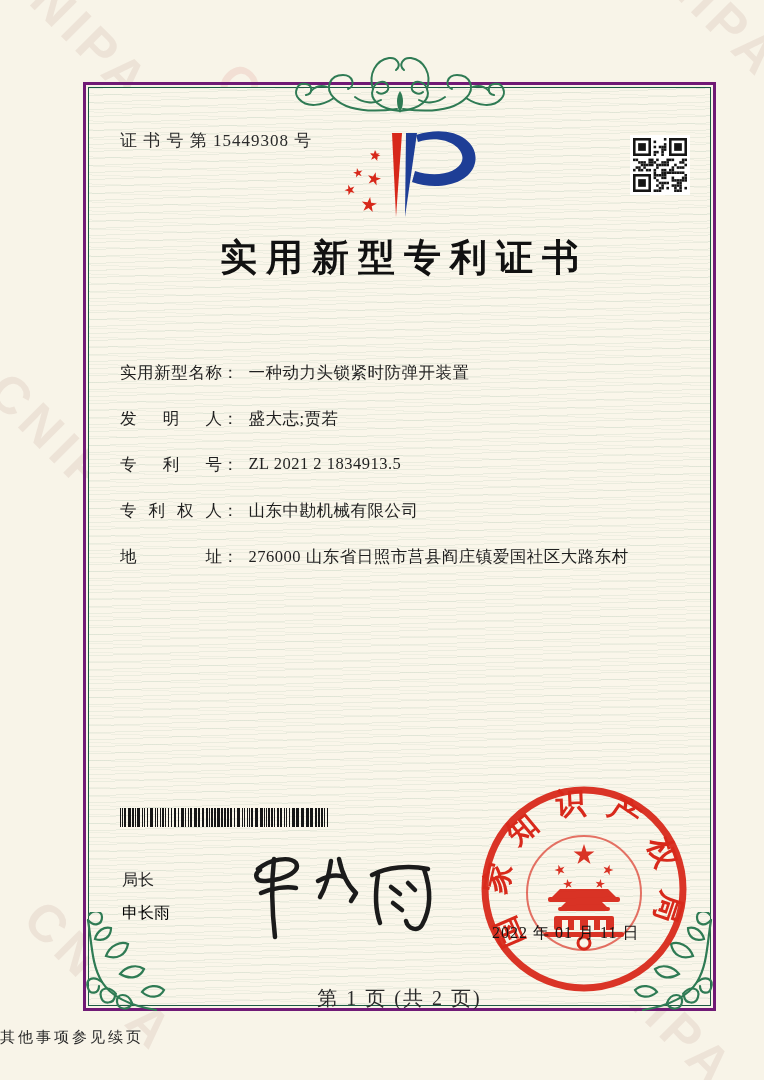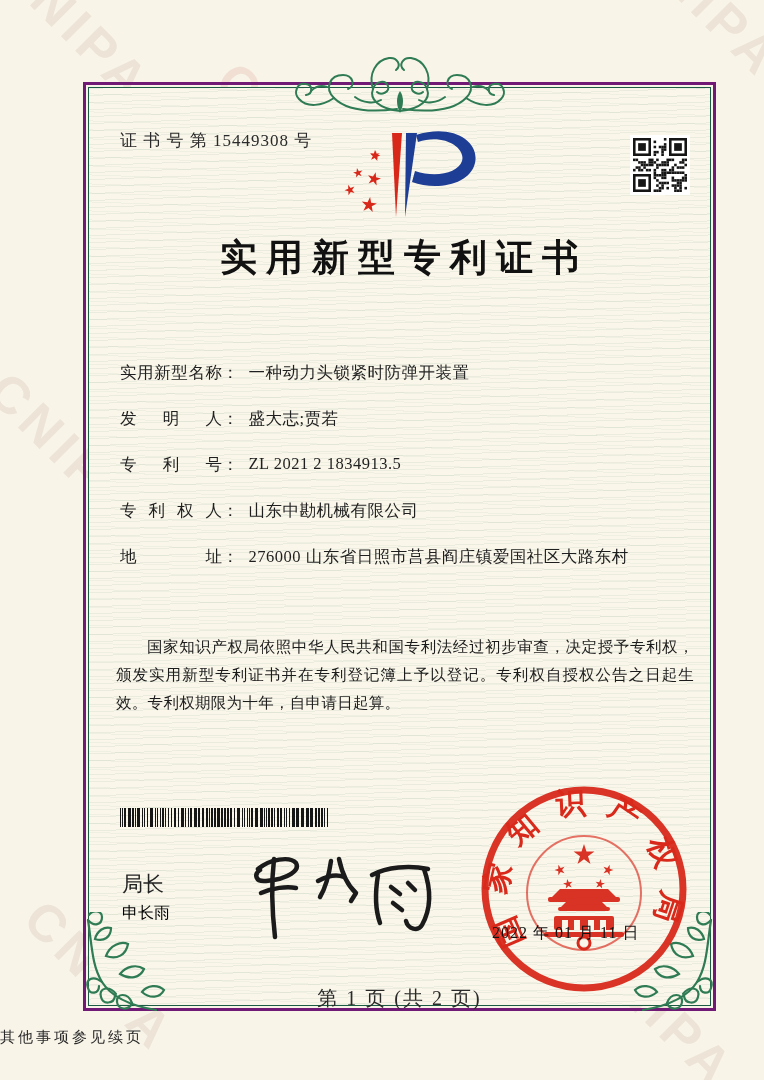--- a/index.html
+++ b/index.html
@@ -60,21 +60,21 @@
   .pair-right .flabel{width:86px;}
   
   .bodytext{
     position:absolute; left:30px; top:548px; width:578px;
     font-size:15.5px; line-height:28px; color:#1c1c1c; letter-spacing:0.3px;
   }
   .bodytext p{margin:0; text-indent:2em; text-align:justify;}
   
   .barcode{position:absolute; left:34px; top:723px; width:214px; height:19px;}
   .barcode svg{display:block;}
-  .signer-title{position:absolute; left:36px; top:785px; font-size:21px; font-family:"Liberation Sans","DejaVu Sans",sans-serif; color:#222;}
+  .signer-title{position:absolute; left:36px; top:785px; font-size:16px; font-family:"Liberation Sans","DejaVu Sans",sans-serif; color:#222;}
   .signer-name{position:absolute; left:36px; top:818px; font-size:16px; font-family:"Liberation Sans","DejaVu Sans",sans-serif; color:#000000;}
   .signature{position:absolute; left:148px; top:748px; width:220px; height:110px;}
   .seal{position:absolute; left:392px; top:698px; width:212px; height:212px;}
   .seal-date{
     position:absolute; left:406px; top:838px; font-size:16px; color:#131313;
     letter-spacing:1px; z-index:3; white-space:nowrap;
   }
   .pagenum{position:absolute; left:0; top:900px; width:100%; text-align:center; font-size:20px; color:#2a2a2a; letter-spacing:2px;}
   .note{position:absolute; left:0; top:1028px; width:100%; text-align:left; font-size:15px; color:#2a2a2a; letter-spacing:3px;}
 </style>
@@ -304,21 +304,20 @@
       </div>
       <div class="frow">
         <span class="flabel">专利权人</span><span class="fcolon">：</span><span class="fvalue">山东中勘机械有限公司</span>
       </div>
       <div class="frow">
         <span class="flabel">地址</span><span class="fcolon">：</span><span class="fvalue">276000 山东省日照市莒县阎庄镇爱国社区大路东村</span>
       </div>
     </div>
 
     <div class="bodytext">
-      <p>国家知识产权局依照中华人民共和国专利法经过初步审查，决定授予专利权，颁发实用新型专利证书并在专利登记簿上予以登记。专利权自授权公告之日起生效。专利权期限为十年，自申请日起算。</p>
     </div>
 
     <div class="barcode" id="barcode">
         <svg width="214" height="19" viewBox="0 0 214 19" fill="#161616">
           <rect x="0" y="0" width="1" height="19"></rect>
           <rect x="2" y="0" width="1" height="19"></rect>
           <rect x="4" y="0" width="2" height="19"></rect>
           <rect x="8" y="0" width="3" height="19"></rect>
           <rect x="12" y="0" width="2" height="19"></rect>
           <rect x="15" y="0" width="1" height="19"></rect>

